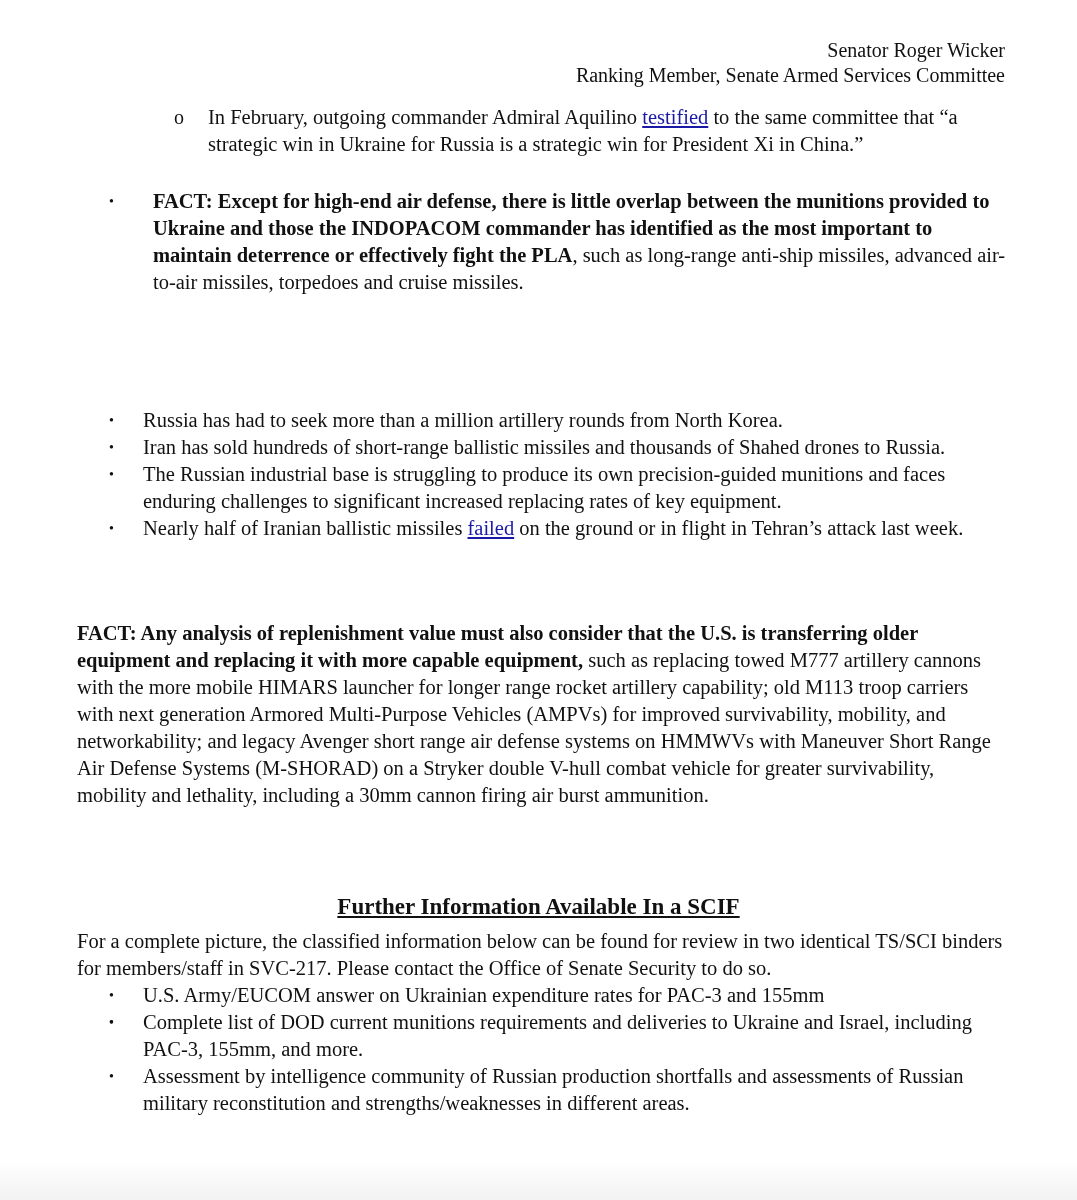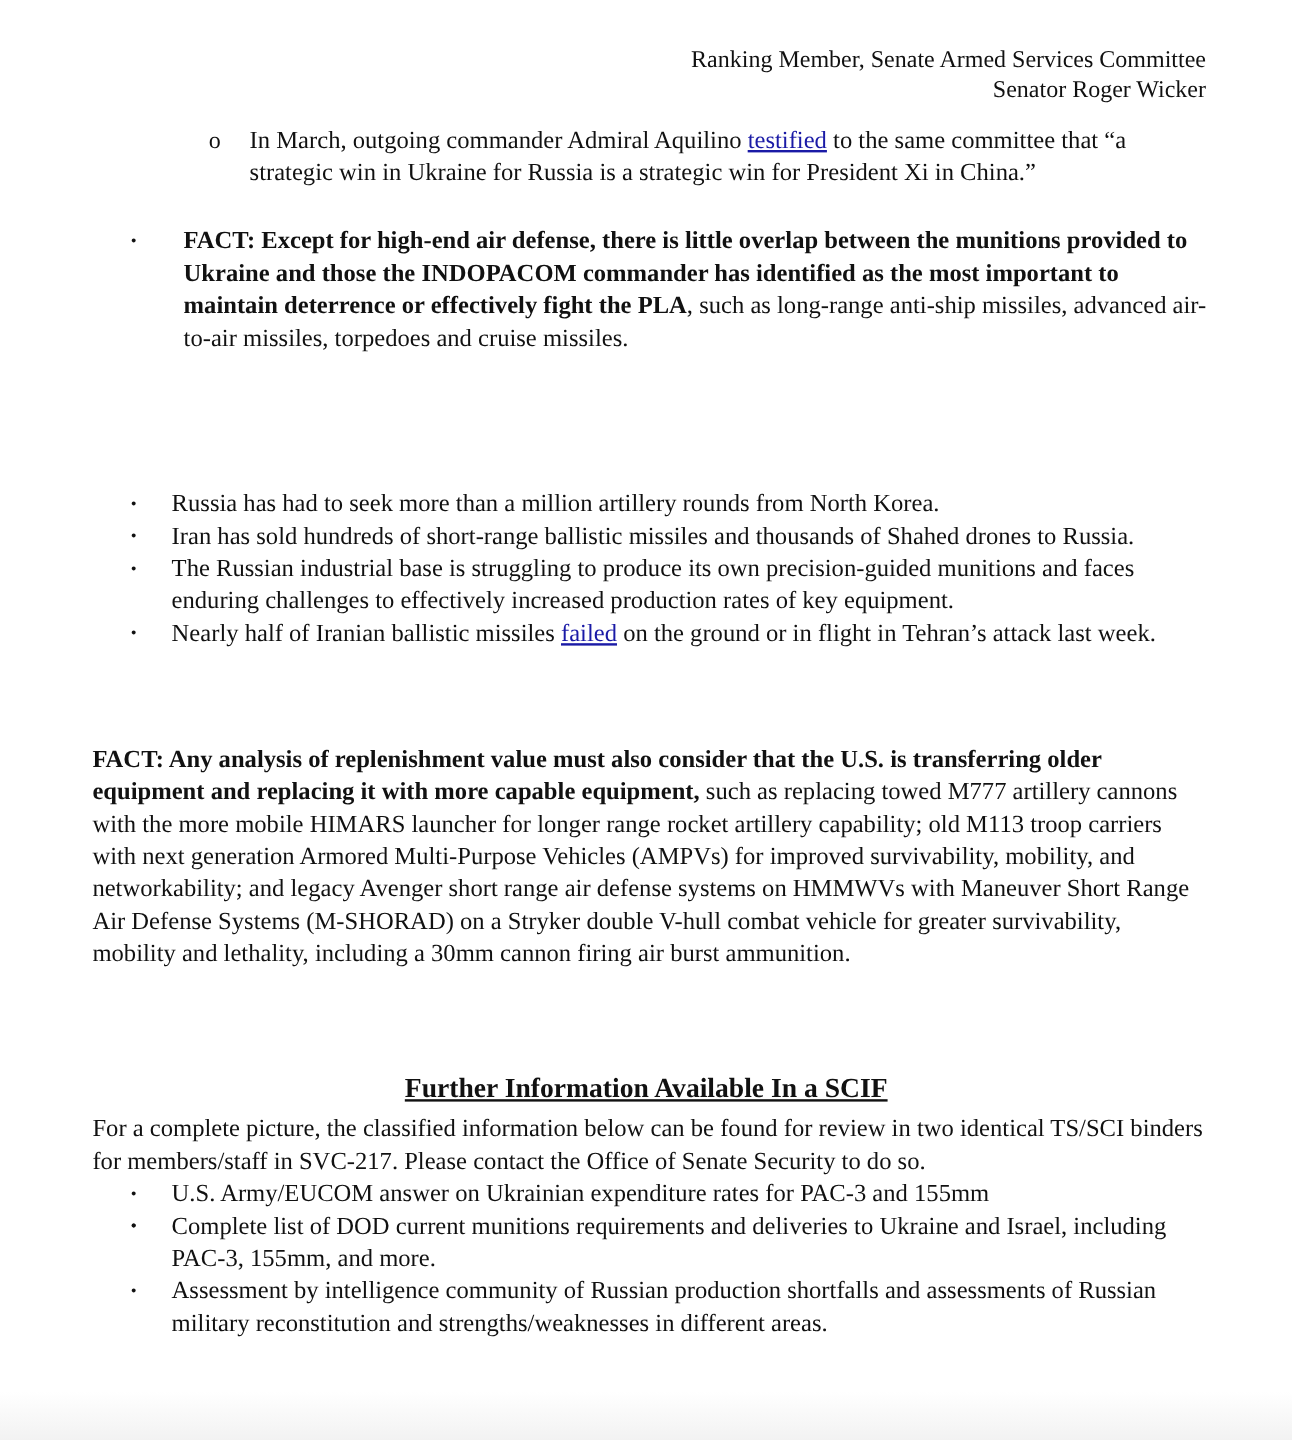--- a/index.html
+++ b/index.html
@@ -99,46 +99,46 @@
       font-size: 23px;
       text-decoration: underline;
     }
   </style>
 </head>
 <body>
 
 <div class="page">
 
   <div class="header">
+    <div>Senator Roger Wicker</div>
     <div>Ranking Member, Senate Armed Services Committee</div>
-    <div>Senator Roger Wicker</div>
   </div>
 
   <span class="sub-bullet">o</span>
   <div class="sub-item">
-    <span>In March, outgoing commander Admiral Aquilino </span><a class="link" href="#">testified</a><span> to the same committee that “a strategic win in Ukraine for Russia is a strategic win for President Xi in China.”</span>
+    <span>In February, outgoing commander Admiral Aquilino </span><a class="link" href="#">testified</a><span> to the same committee that “a strategic win in Ukraine for Russia is a strategic win for President Xi in China.”</span>
   </div>
 
   <span class="bullet-mark" style="top:188px;">•</span>
   <div class="bullet-block" style="top:188px;margin-left:10px;">
     <b>FACT: Except for high-end air defense, there is little overlap between the munitions provided to Ukraine and those the INDOPACOM commander has identified as the most important to maintain deterrence or effectively fight the PLA</b><span>, such as long-range anti-ship missiles, advanced air-to-air missiles, torpedoes and cruise missiles.</span>
   </div>
 
   <ul class="doc-list" style="top:407px;">
     <li>
       <span class="dot">•</span>
       <span>Russia has had to seek more than a million artillery rounds from North Korea.</span>
     </li>
     <li>
       <span class="dot">•</span>
       <span>Iran has sold hundreds of short-range ballistic missiles and thousands of Shahed drones to Russia.</span>
     </li>
     <li>
       <span class="dot">•</span>
-      <span>The Russian industrial base is struggling to produce its own precision-guided munitions and faces enduring challenges to effectively increased production rates of key equipment.</span>
+      <span>The Russian industrial base is struggling to produce its own precision-guided munitions and faces enduring challenges to significant increased replacing rates of key equipment.</span>
     </li>
     <li>
       <span class="dot">•</span>
       <span>Nearly half of Iranian ballistic missiles </span><a class="link" href="#">failed</a><span> on the ground or in flight in Tehran’s attack last week.</span>
     </li>
   </ul>
 
   <div class="para" style="top:620px;">
     <b>FACT: Any analysis of replenishment value must also consider that the U.S. is transferring older equipment and replacing it with more capable equipment,</b><span> such as replacing towed M777 artillery cannons with the more mobile HIMARS launcher for longer range rocket artillery capability; old M113 troop carriers with next generation Armored Multi-Purpose Vehicles (AMPVs) for improved survivability, mobility, and networkability; and legacy Avenger short range air defense systems on HMMWVs with Maneuver Short Range Air Defense Systems (M-SHORAD) on a Stryker double V-hull combat vehicle for greater survivability, mobility and lethality, including a 30mm cannon firing air burst ammunition.</span>
   </div>

